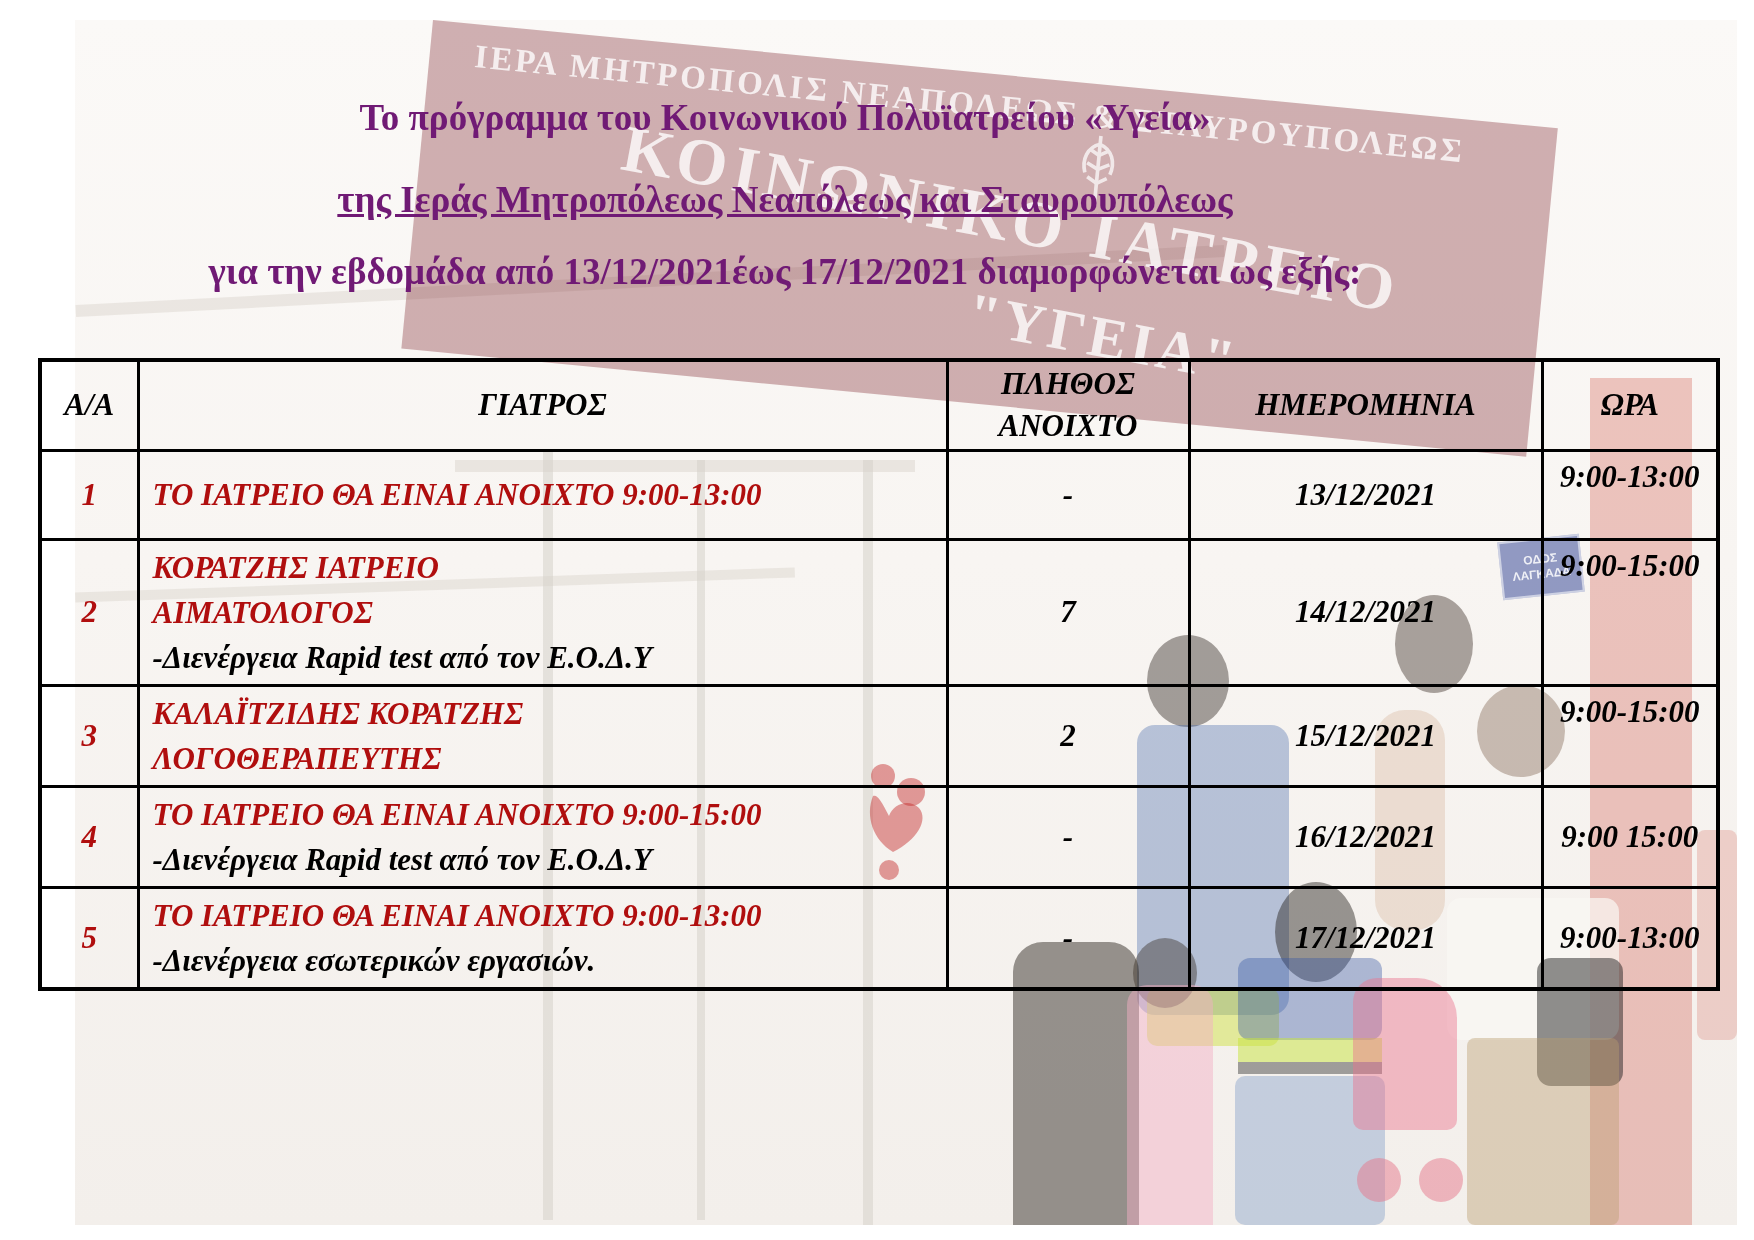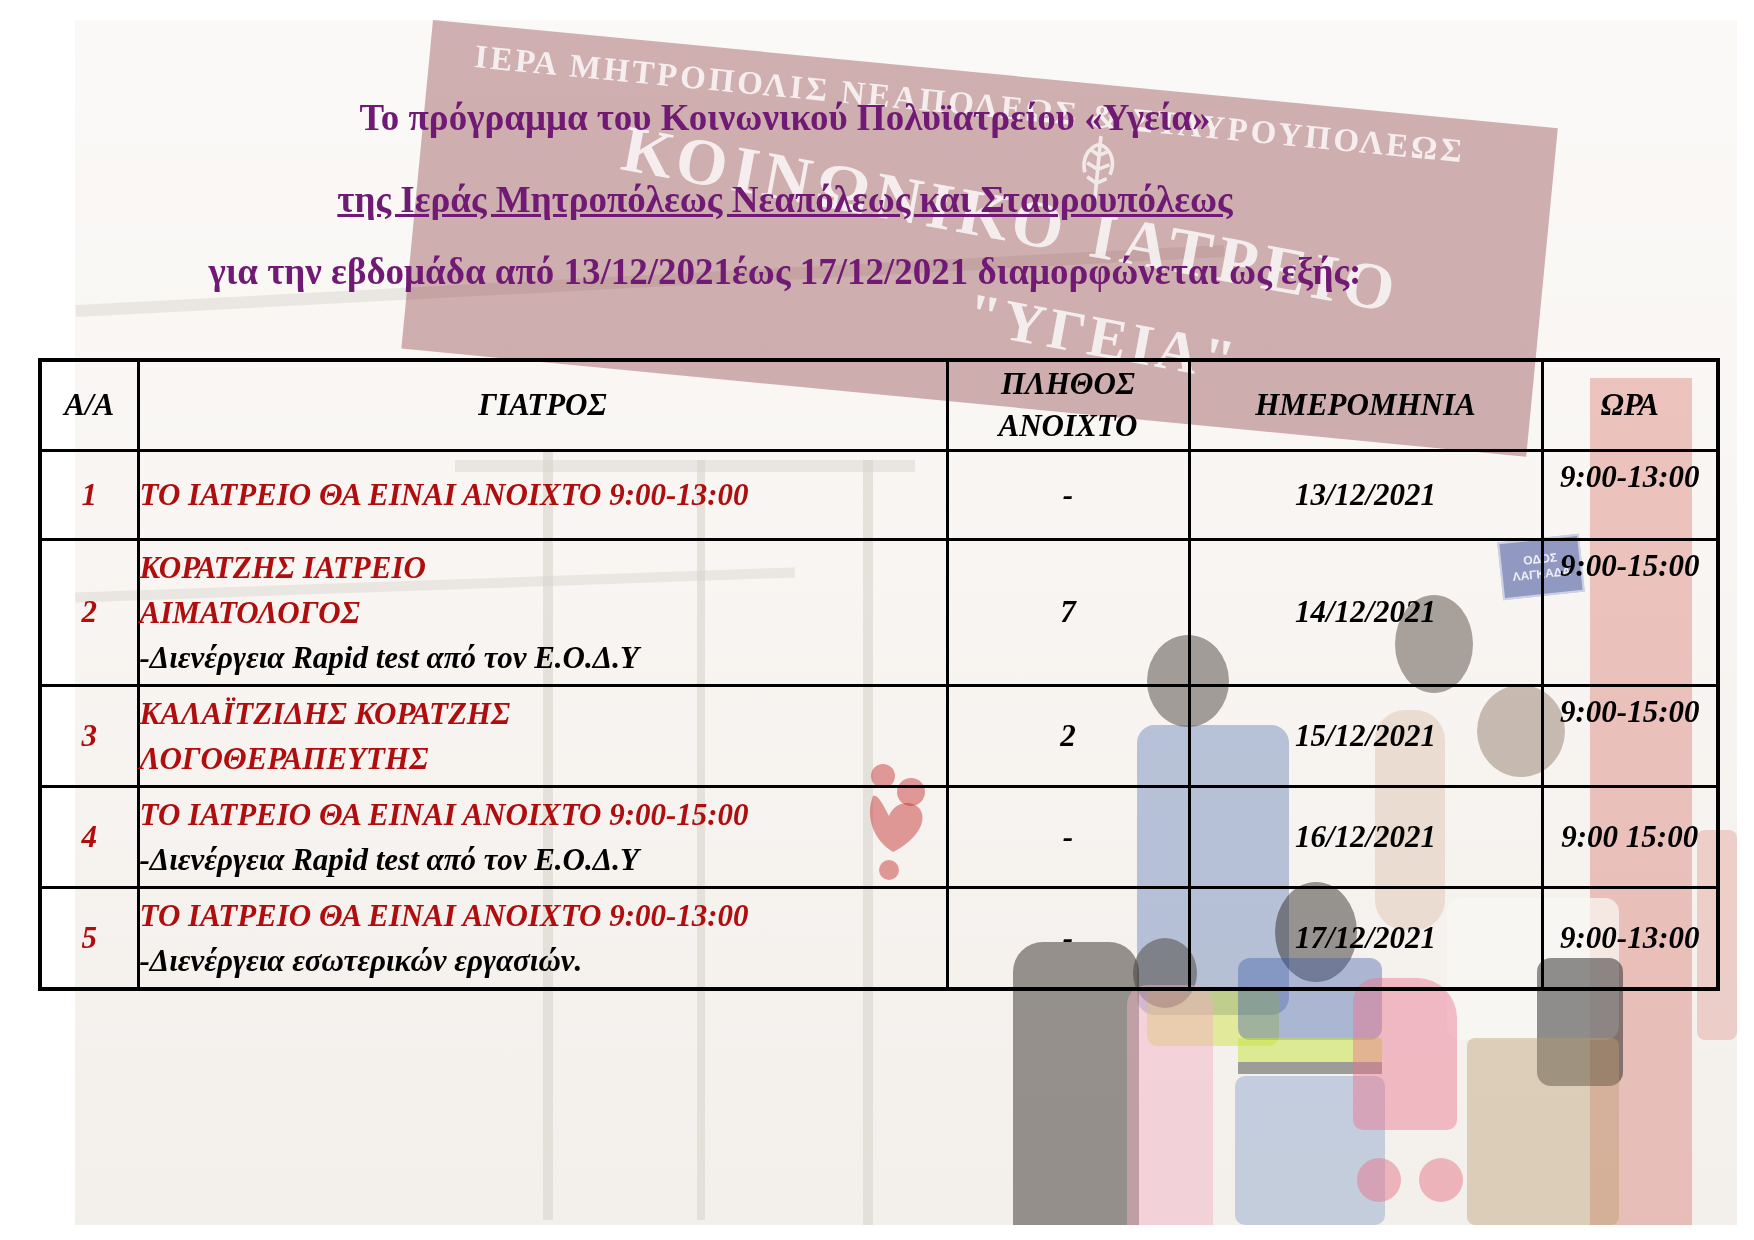--- a/index.html
+++ b/index.html
@@ -51,21 +51,21 @@
   table.sched { position:absolute; left:38px; top:358px; width:1678px; z-index:3;
                 border-collapse:collapse; table-layout:fixed; background:transparent;font-style:italic; }
   table.sched, table.sched th, table.sched td { border:3px solid #000; }
   table.sched { border-width:4px; }
   table.sched th { font-size:31px; font-weight:bold; text-align:center;
                    vertical-align:middle; line-height:42px; color:#000; }
   tr.rh { height:90px; } tr.r1 { height:89px; } tr.r2 { height:140px; }
   tr.r3 { height:92px; } tr.r4 { height:91px; } tr.r5 { height:90px; }
   td.c-num { font-size:31px; font-weight:bold; text-align:center;
              vertical-align:middle; color:#b00e0e; }
-  td.c-doctor { vertical-align:middle; padding:4px 8px 4px 0; }
+  td.c-doctor { vertical-align:middle; padding:4px 8px 4px 13px; }
   .dline { font-size:31px; font-weight:bold; line-height:45px; }
   .dline.red { color:#b00e0e; } .dline.black { color:#000; }
   td.c-patients, td.c-date, td.c-time { font-size:31px; font-weight:bold;
              text-align:center; vertical-align:middle; color:#000; }
   td.c-time.time-top { vertical-align:top; padding-top:7px; }
 </style>
 </head>
 <body>
 
 <div class="page">

